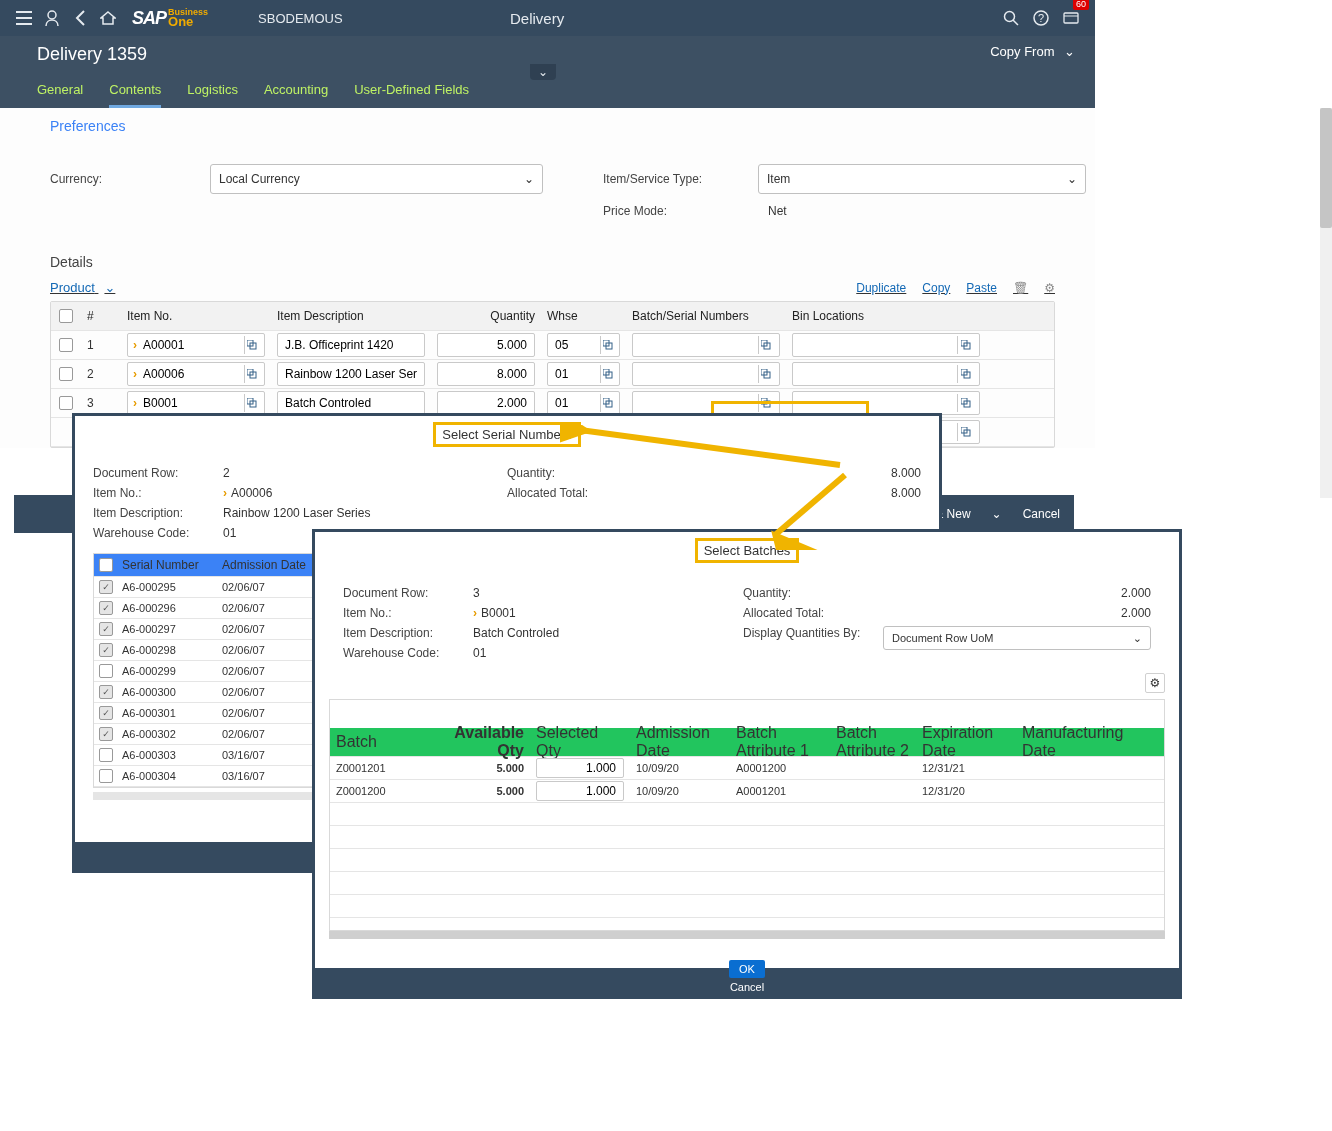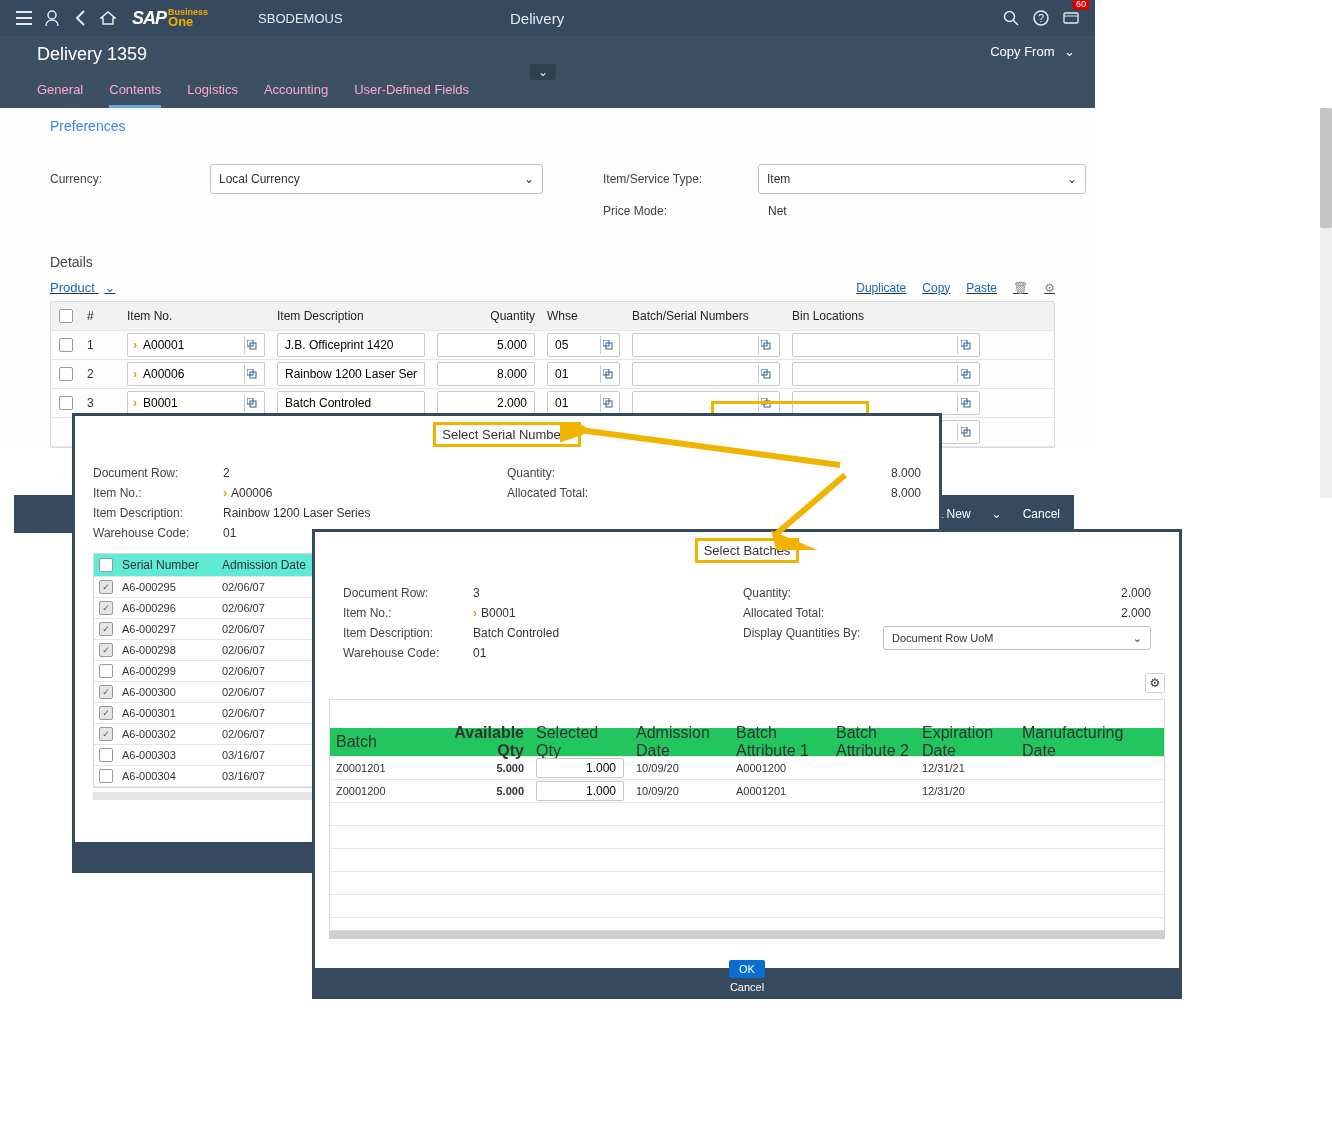--- a/index.html
+++ b/index.html
@@ -16,21 +16,21 @@
   .appbar .apptitle { position:absolute; left:510px; font-size:15px; }
   .appbar .right { position:absolute; right:10px; display:flex; align-items:center; gap:2px; }
   .badge { position:absolute; top:-6px; right:-4px; background:#dd0000; color:#fff; font-size:9px; padding:1px 3px; border-radius:2px;}
 
   
   .subhead { position:absolute; left:0; top:36px; width:1095px; height:72px; background:#3d5063; color:#fff; box-sizing:border-box; }
   .doctitle { position:absolute; left:37px; top:8px; font-size:18px; }
   .copyfrom { position:absolute; right:20px; top:8px; font-size:13px; cursor:pointer;margin-left:12px; }
   .expandchev { position:absolute; left:530px; top:28px; width:26px; height:16px; background:#2f4052; border-radius:0 0 4px 4px; display:flex; align-items:center; justify-content:center; }
   .tabs { position:absolute; left:37px; bottom:0; display:flex; gap:26px; }
-  .tab { padding:8px 0; font-size:13px; color:#f9a8d4; cursor:pointer; }
+  .tab { padding:8px 0; font-size:13px; color:#bef264; cursor:pointer; }
   .tab.active { border-bottom:3px solid #6fa8e0; }
 
   
   .content { position:absolute; left:0; top:108px; width:1095px; background:#fdfdfd; }
   .prefs { padding:10px 40px 0 50px; }
   .prefs-title { font-size:14px; color:#3b82f6; }
   .grid-prefs { margin-top:30px; display:flex; gap:40px; }
   .field { display:flex; align-items:center; }
   .flabel { width:160px; color:#444; }
   .select { width:315px; height:28px; border:1px solid #c0c0c0; border-radius:3px; display:flex; align-items:center; padding:0 8px; justify-content:space-between; background:#fff; cursor:pointer; }
@@ -76,21 +76,21 @@
   .dlg-title { text-align:center; padding:6px 0; font-size:13px; }
   .dlg-info { display:flex; padding:10px 18px; }
   .infocol { flex:1; }
   .irow { display:flex; padding:3px 0; font-size:12px; }
   .irow .lb { width:130px; color:#444; }
   .irow .vl { color:#333; }
   .linkv { color:#1469b5; }
 
   .serial-table { margin:0 18px; border:1px solid #d9d9d9; }
   .shead, .srow { display:flex; border-bottom:1px solid #e5e5e5; height:20px; align-items:center; font-size:11px; }
-  .shead { background:#5eead4; height:22px; font-size:12px;}
+  .shead { background:#3b82f6; height:22px; font-size:12px;}
   .s-chk { width:24px; display:flex; justify-content:center; }
   .s-sn { width:100px; padding-left:4px;}
   .s-dt { width:100px; }
   .chk { width:12px; height:12px; border:1px solid #999; border-radius:2px; display:inline-flex; align-items:center; justify-content:center; background:#fff;}
   .chk.on { background:#e5e5e5; }
   .chk.on::after { content:"✓"; font-size:9px; color:#555; }
 
   .dlg-batch { left:312px; top:529px; width:870px; height:470px; }
   .batch-toolbar { display:flex; justify-content:flex-end; padding:4px 14px; }
   .gear { width:18px; height:18px; border:1px solid #d0d0d0; border-radius:2px; display:flex; align-items:center; justify-content:center; cursor:pointer;}

